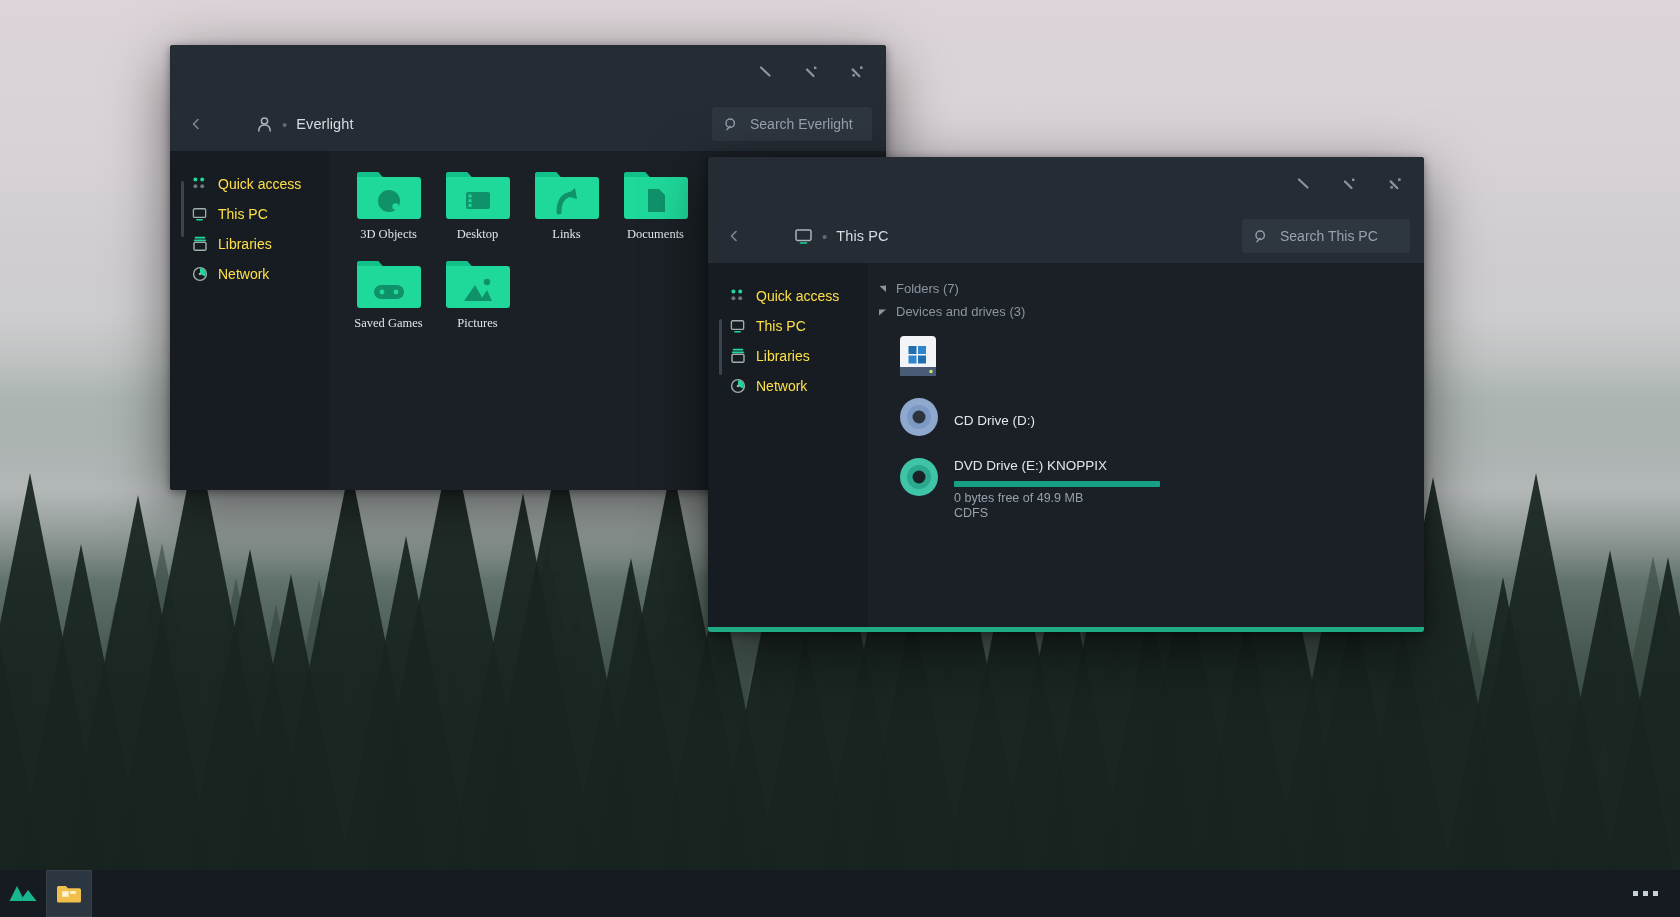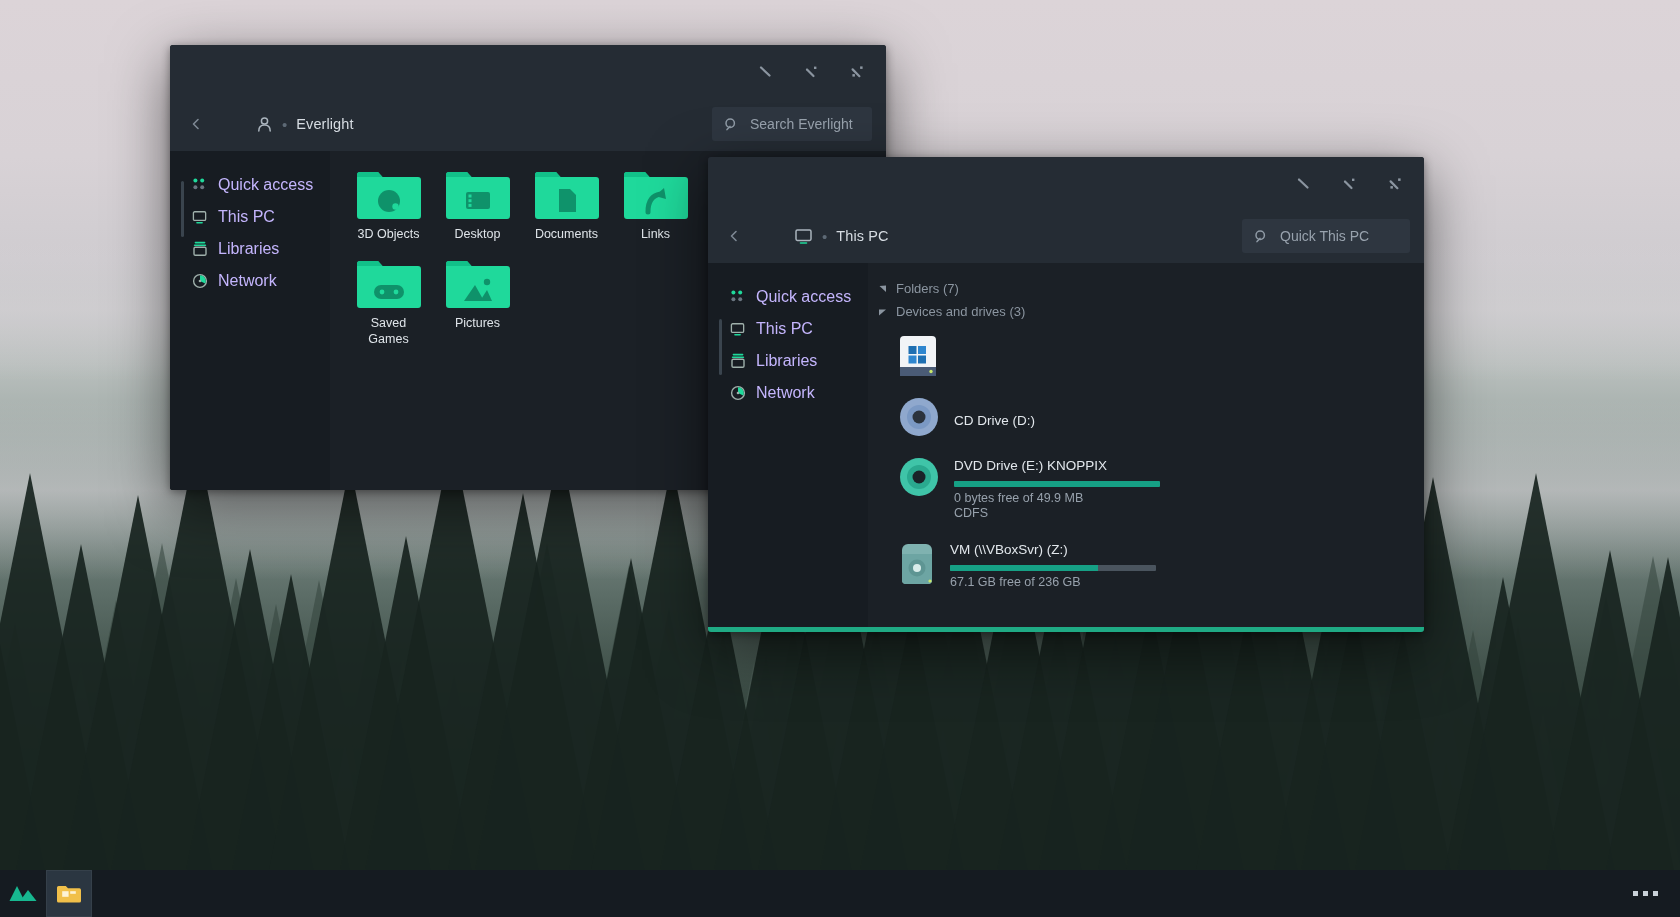--- a/index.html
+++ b/index.html
@@ -94,39 +94,39 @@
     flex: 0 0 160px; background: #171c22;
     padding: 18px 0 0 0; position: relative;
   }
   .sb-track {
     position: absolute; left: 11px; top: 30px; width: 3px; height: 56px;
     background: #3a444e; border-radius: 2px;
   }
   .sb-item {
     display: flex; align-items: center; gap: 10px;
     padding: 7px 10px 7px 22px; cursor: pointer;
-    color: #c4b5fd; font-size: 16px;
+    color: #fde047; font-size: 14px;
   }
   .sb-icon { width: 16px; height: 16px; display: flex; align-items: center; justify-content: center; }
 
   .content { flex: 1 1 auto; min-width: 0; position: relative; overflow: hidden; }
 
   
   #win-everlight { left: 170px; top: 45px; width: 716px; height: 445px; }
   #win-everlight .sidebar { flex: 0 0 160px; }
   .fgrid {
     display: grid;
     grid-template-columns: repeat(4, 89px);
     column-gap: 0; row-gap: 0;
     padding: 12px 0 0 14px;
   }
   .fcell {
     width: 89px; padding: 8px 2px 10px;
     display: flex; flex-direction: column; align-items: center;
-    cursor: pointer; border-radius: 3px;
+    cursor: pointer; border-radius: 3px; font-family: Liberation Serif, serif;
   }
   .fcell .flabel {
     margin-top: 8px; color: #dfe4e9; font-size: 12.5px;
     text-align: center; line-height: 1.22; max-width: 78px;
   }
   .folder { width: 64px; height: 48px; }
 
   
   #win-thispc { left: 708px; top: 157px; width: 716px; height: 475px; }
   #win-thispc .accentbar {
@@ -427,35 +427,35 @@
               <rect x="22.5" y="32.9" width="3" height="3" fill="#1fd99b"></rect>
               </g>
   </svg>
       <span class="flabel">Desktop</span>
     </div>
     <div class="fcell">
       <svg class="folder" viewBox="0 0 64 48">
     <path d="M0 4 a3 3 0 0 1 3,-3 h18 l4.5,5 h35.5 a3 3 0 0 1 3,3 V45 a3 3 0 0 1 -3,3 H3 a3 3 0 0 1 -3,-3 Z" fill="#1fd99b"></path>
     <path d="M0 4 a3 3 0 0 1 3,-3 h18 l4.5,5 H0 Z" fill="#12c189"></path>
     <g opacity="0.95">
-                <path d="M24 18 h11 l6,6 v17 h-17 Z" fill="#0f8f68"></path>
+                <path d="M24 41 C24 30 28 24 37 23" fill="none" stroke="#0f8f68" stroke-width="5" stroke-linecap="round"></path>
+              <polygon points="40,17 42,28 31,25" fill="#0f8f68"></polygon>
               </g>
   </svg>
-      <span class="flabel">Documents</span>
+      <span class="flabel">Links</span>
     </div>
     <div class="fcell">
       <svg class="folder" viewBox="0 0 64 48">
     <path d="M0 4 a3 3 0 0 1 3,-3 h18 l4.5,5 h35.5 a3 3 0 0 1 3,3 V45 a3 3 0 0 1 -3,3 H3 a3 3 0 0 1 -3,-3 Z" fill="#1fd99b"></path>
     <path d="M0 4 a3 3 0 0 1 3,-3 h18 l4.5,5 H0 Z" fill="#12c189"></path>
     <g opacity="0.95">
-                <path d="M24 41 C24 30 28 24 37 23" fill="none" stroke="#0f8f68" stroke-width="5" stroke-linecap="round"></path>
-              <polygon points="40,17 42,28 31,25" fill="#0f8f68"></polygon>
+                <path d="M24 18 h11 l6,6 v17 h-17 Z" fill="#0f8f68"></path>
               </g>
   </svg>
-      <span class="flabel">Links</span>
+      <span class="flabel">Documents</span>
     </div>
     <div class="fcell">
       <svg class="folder" viewBox="0 0 64 48">
     <path d="M0 4 a3 3 0 0 1 3,-3 h18 l4.5,5 h35.5 a3 3 0 0 1 3,3 V45 a3 3 0 0 1 -3,3 H3 a3 3 0 0 1 -3,-3 Z" fill="#1fd99b"></path>
     <path d="M0 4 a3 3 0 0 1 3,-3 h18 l4.5,5 H0 Z" fill="#12c189"></path>
     <g opacity="0.95">
                 <rect x="17" y="25" width="30" height="14" rx="7" fill="#0f8f68"></rect>
               <circle cx="25" cy="32" r="2.4" fill="#1fd99b"></circle>
               <circle cx="39" cy="32" r="2.4" fill="#1fd99b"></circle>
               </g>
@@ -519,21 +519,21 @@
       <span class="crumb-sep">•</span>
       <span class="crumb-text">This PC</span>
     </div>
     <div class="searchbox" style="width:168px">
       <span class="sicon">
         <svg width="15" height="15" viewBox="0 0 15 15">
           <circle cx="6.2" cy="6.2" r="4.2" fill="none" stroke="#8f9aa5" stroke-width="1.5"></circle>
           <line x1="3.0" y1="12.6" x2="6.0" y2="9.4" stroke="#8f9aa5" stroke-width="1.5" stroke-linecap="round"></line>
         </svg>
       </span>
-      <span class="splaceholder">Quick This PC</span>
+      <span class="splaceholder">Search This PC</span>
     </div>
   </div>
 
   <div class="winbody">
     <div class="sidebar">
       <div class="sb-track" style="top:56px"></div>
       <div id="sb-2">
     <div class="sb-item">
       <span class="sb-icon">
               <svg width="16" height="16" viewBox="0 0 16 16">
@@ -627,38 +627,20 @@
       <div class="dmeta">
         <div class="dname">DVD Drive (E:) KNOPPIX</div>
         <div class="bar">
                   <i style="width:100%;background:#16a085"></i>
                 </div>
                 <div class="dsub">0 bytes free of 49.9 MB</div>
                 <div class="dsub2">CDFS</div>
       </div>
     </div>
   </div>
-  <div class="drives">
-    <div class="drive">
-      <div><svg width="38" height="46" viewBox="0 0 38 46">
-                  <path d="M4 10 a6 6 0 0 1 6,-6 h18 a6 6 0 0 1 6,6 V40 a4 4 0 0 1 -4,4 H8 a4 4 0 0 1 -4,-4 Z" fill="#7fb2b0"></path>
-         <path d="M4 14 h30 V40 a4 4 0 0 1 -4,4 H8 a4 4 0 0 1 -4,-4 Z" fill="#6da5a3"></path>
-         <circle cx="19" cy="28" r="8.5" fill="#5e9593"></circle>
-         <circle cx="19" cy="28" r="4" fill="#d8ecea"></circle>
-         <circle cx="32" cy="41" r="1.6" fill="#c9e86a"></circle>
-                </svg></div>
-      <div class="dmeta">
-        <div class="dname">VM (\\VBoxSvr) (Z:)</div>
-        <div class="bar">
-                  <i style="width:72%;background:#16a085"></i>
-                </div>
-                <div class="dsub">67.1 GB free of 236 GB</div>
-      </div>
-    </div>
-  </div>
         </div>
     </div>
   </div>
   <div class="accentbar"></div>
 </div>
 
 <div id="taskbar">
   <div class="tb-btn" title="Start">
     <svg width="28" height="18" viewBox="0 0 28 18">
       <polygon points="8,1 15.5,16 0.5,16" fill="#17b890"></polygon>

